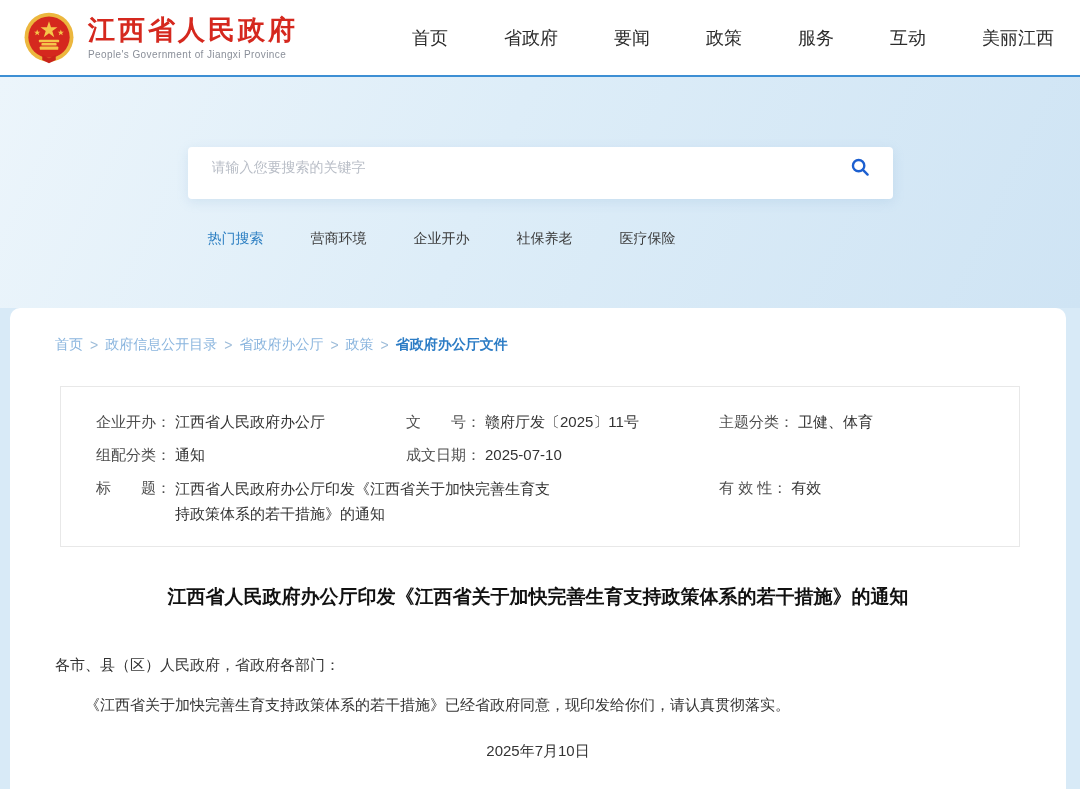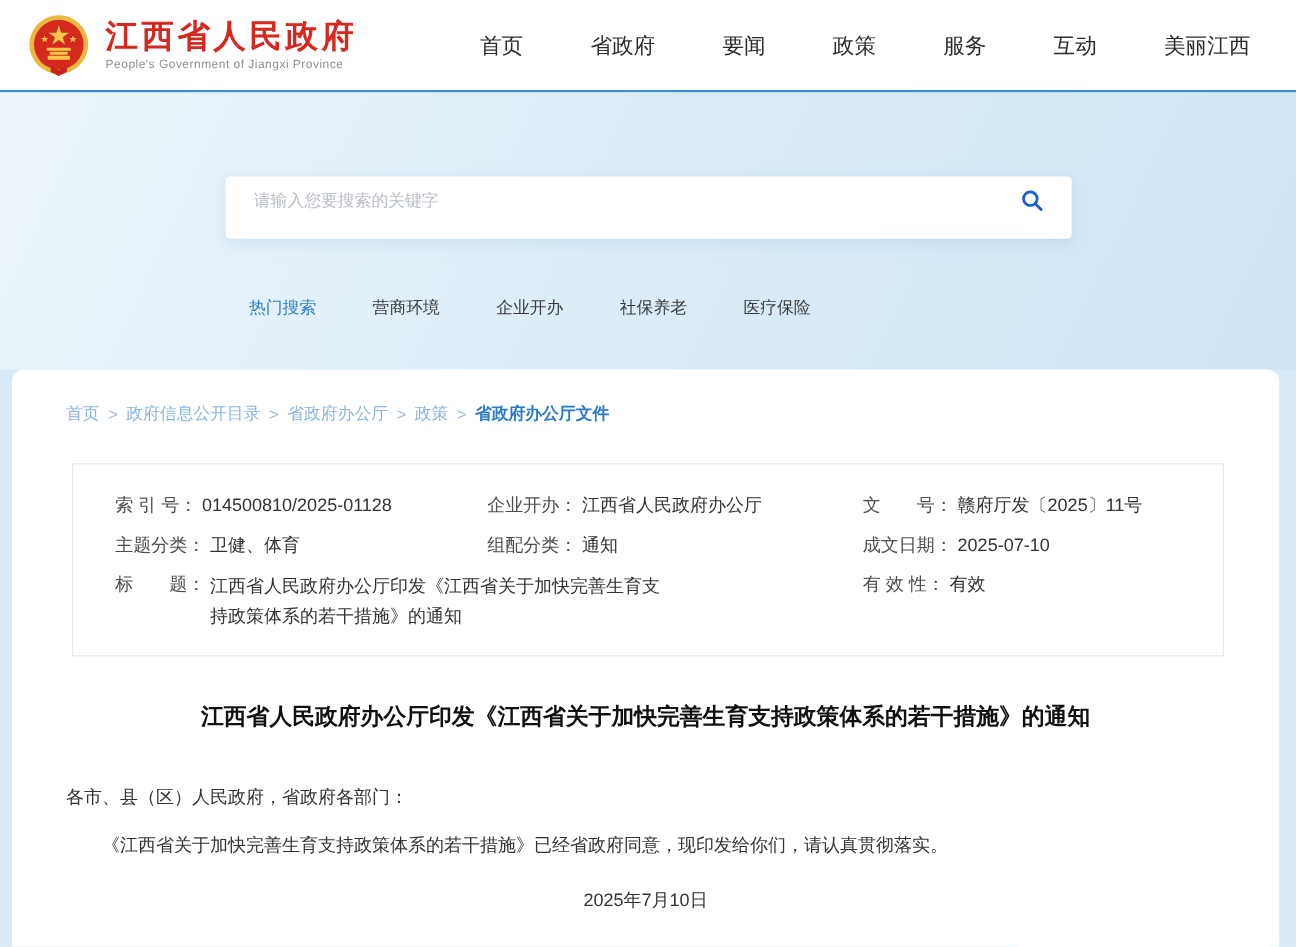--- a/index.html
+++ b/index.html
@@ -6,21 +6,21 @@
   html, body { width: 1080px; }
   body {
     font-family: "Liberation Sans", "DejaVu Sans", sans-serif;
     width: 1080px; height: 789px; overflow: hidden; background: #d8eaf7;
   }
   .page { width: 1080px; height: 789px; display: flex; flex-direction: column; }
 
   
   .header {
     height: 77px; background: #ffffff; border-bottom: 2px solid #3d8fd4;
-    display: flex; align-items: center; padding: 0 30px 0 22px; flex-shrink: 0;
+    display: flex; align-items: center; padding: 0 18px 0 22px; flex-shrink: 0;
   }
   .logo { display: flex; align-items: center; }
   .emblem { width: 54px; height: 54px; margin-right: 12px; }
   .logo-text .cn {
     font-size: 27px; font-weight: bold; color: #d5281e; letter-spacing: 3px; line-height: 1.15;
   }
   .logo-text .en {
     font-size: 10px; color: #8a8f99; letter-spacing: 0.4px; margin-top: 2px;
   }
   .nav { margin-left: auto; display: flex; align-items: center; gap: 56px; padding-right: 8px; }
@@ -36,21 +36,21 @@
     border-radius: 4px; box-shadow: 0 3px 12px rgba(110, 160, 205, 0.18);
     display: flex; align-items: center; padding: 0 22px 13px 24px;
   }
   .search-input {
     flex: 1; border: none; outline: none; font-size: 14px; color: #333;
     font-family: "Liberation Sans", "DejaVu Sans", sans-serif; background: transparent;
   }
   .search-input::placeholder { color: #b9bec7; }
   .search-btn { background: none; border: none; cursor: pointer; display: flex; align-items: center; }
   .hot-row {
-    width: 705px; margin: 49px auto 0 auto; display: flex; align-items: center;
+    width: 705px; margin: 31px auto 0 auto; display: flex; align-items: center;
     gap: 47px; font-size: 14px; padding-left: 20px;
   }
   .hot-label { color: #2f80c3; }
   .hot-item { color: #3a3a3a; cursor: pointer; }
 
   
   .card {
     flex: 1; background: #ffffff; margin: 0 14px 0 10px;
     border-radius: 10px 10px 0 0; padding: 28px 45px 0 45px; overflow: hidden;
   }
@@ -142,24 +142,20 @@
       <span class="crumb-sep">&gt;</span>
       <span class="crumb">政策</span>
       <span class="crumb-sep">&gt;</span>
       <span class="crumb-current">省政府办公厅文件</span>
     </div>
 
     <div class="meta-box">
       <div class="meta-grid">
 
         <div class="meta-cell">
-          <span class="meta-label">索 引 号：</span>
-          <span class="meta-value">014500810/2025-01128</span>
-        </div>
-        <div class="meta-cell">
           <span class="meta-label">企业开办：</span>
           <span class="meta-value">江西省人民政府办公厅</span>
         </div>
         <div class="meta-cell">
           <span class="meta-label">文　　号：</span>
           <span class="meta-value">赣府厅发〔2025〕11号</span>
         </div>
 
         <div class="meta-cell">
           <span class="meta-label">主题分类：</span>

